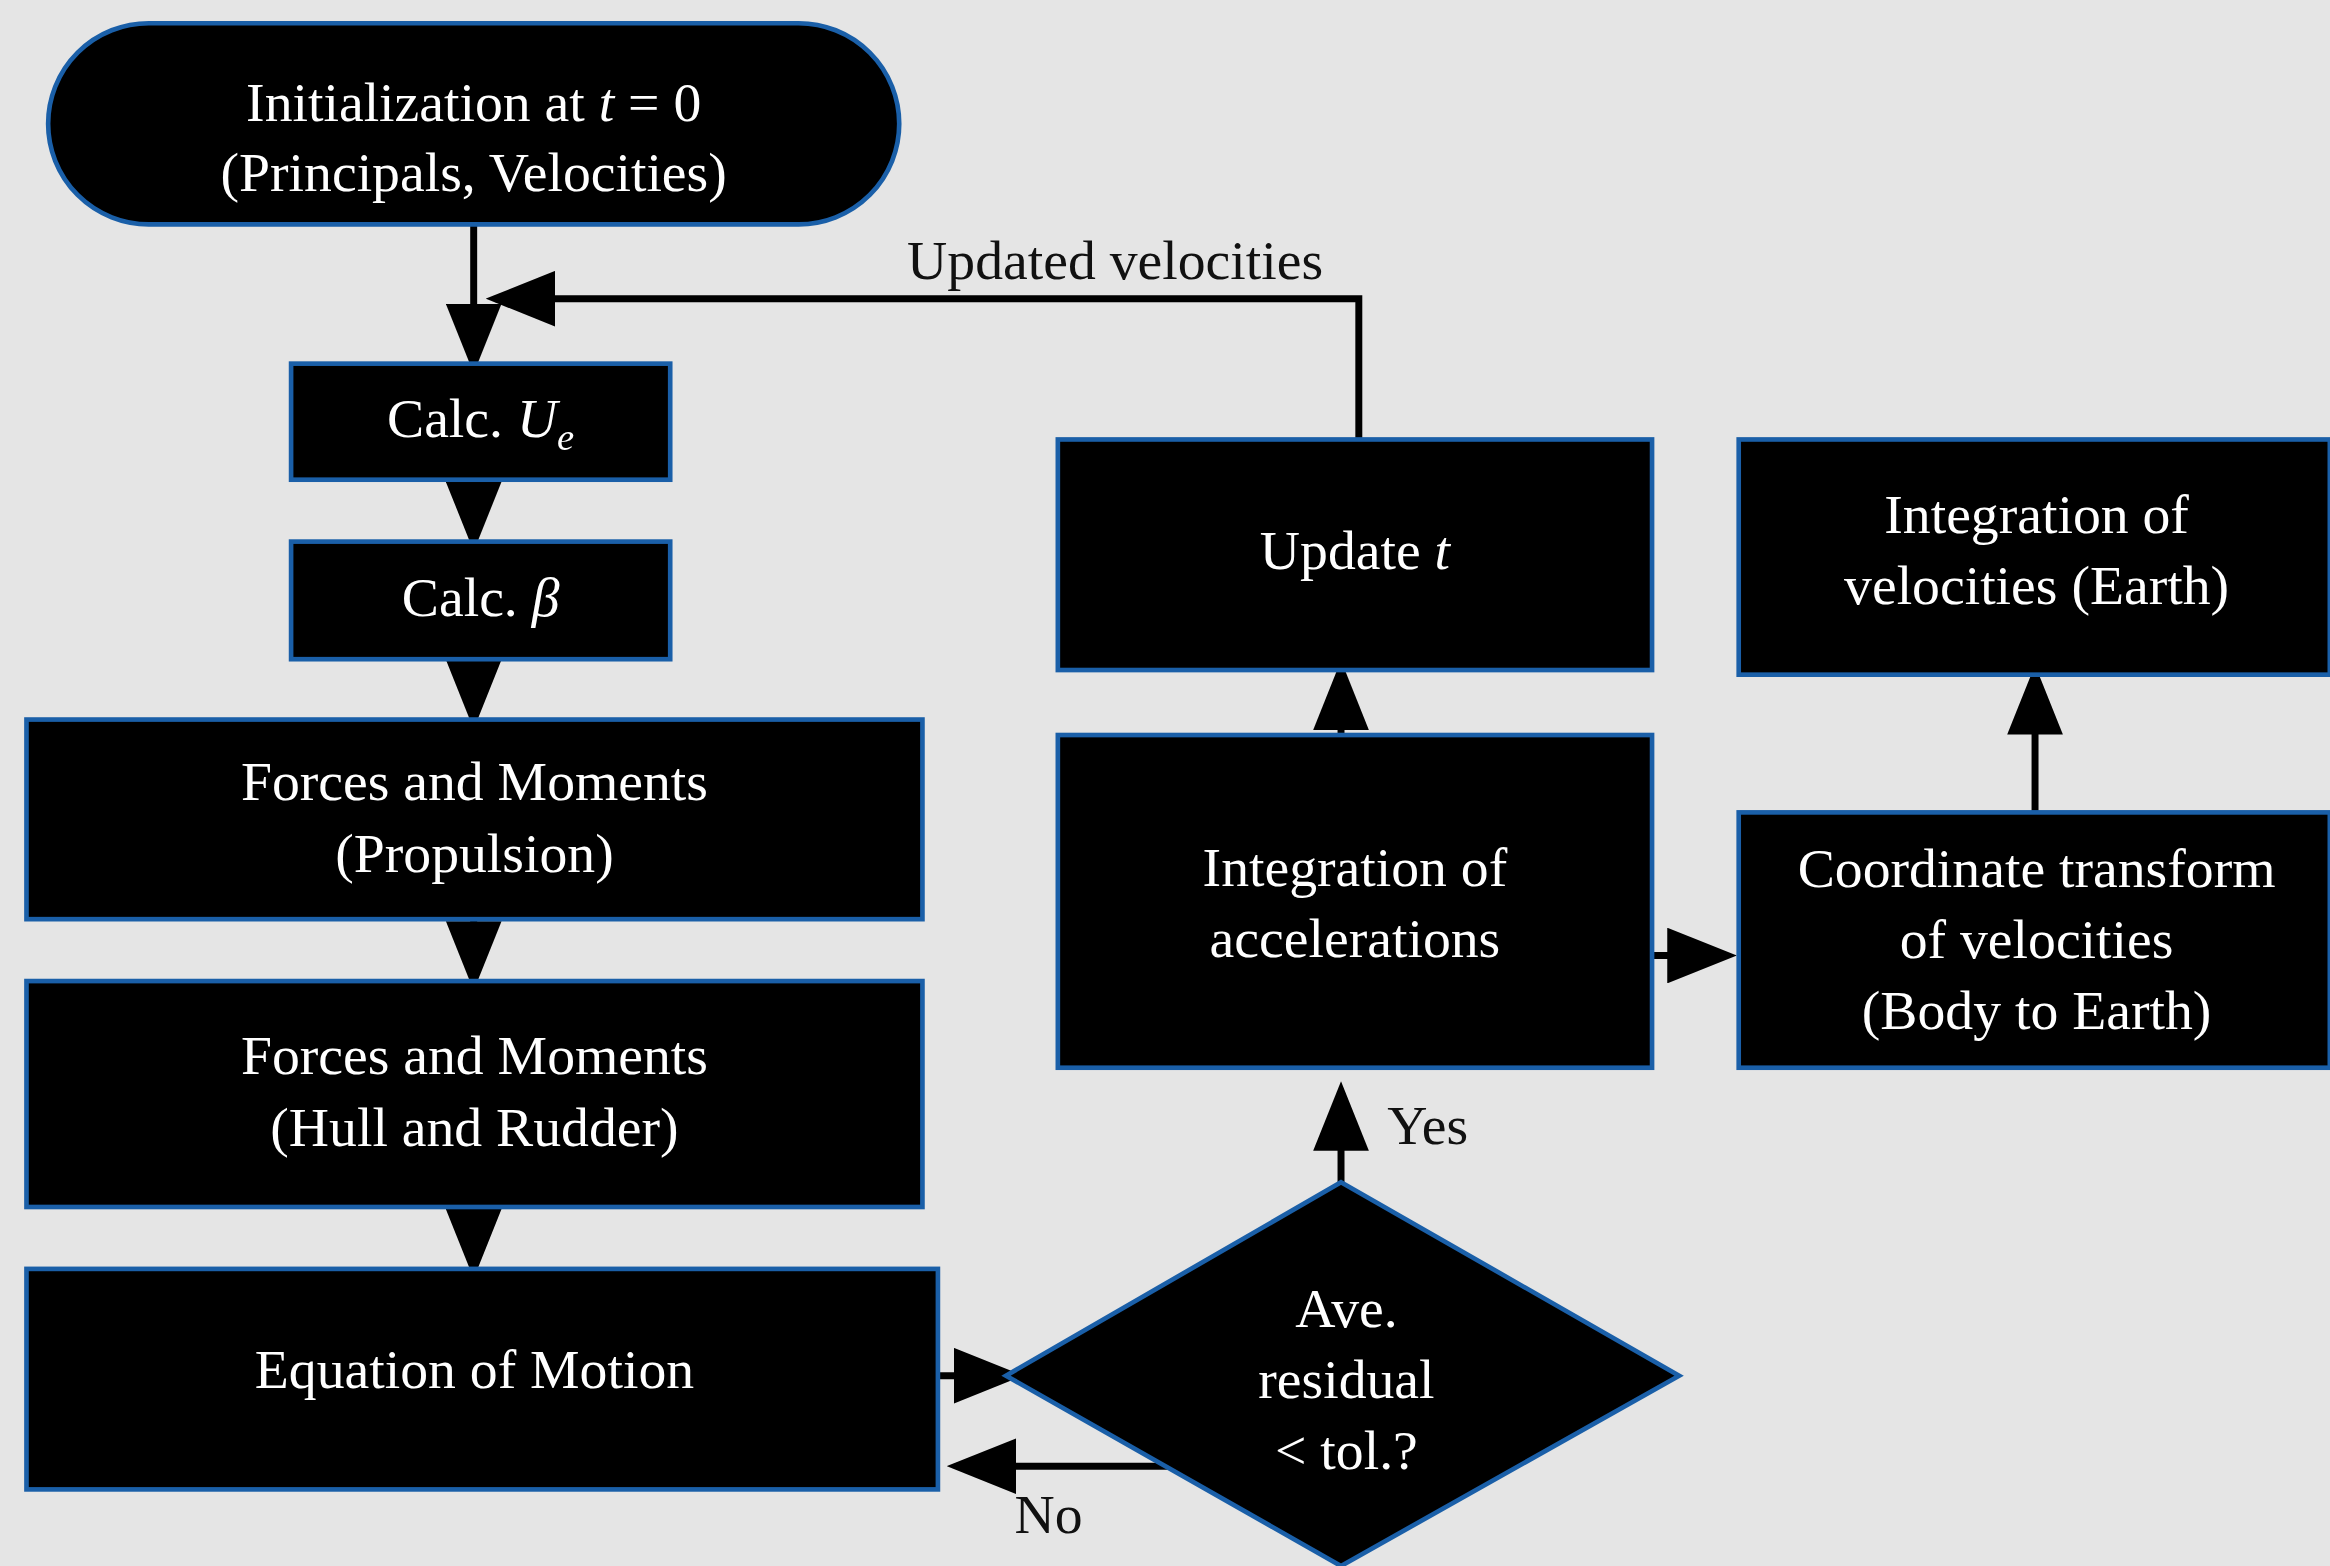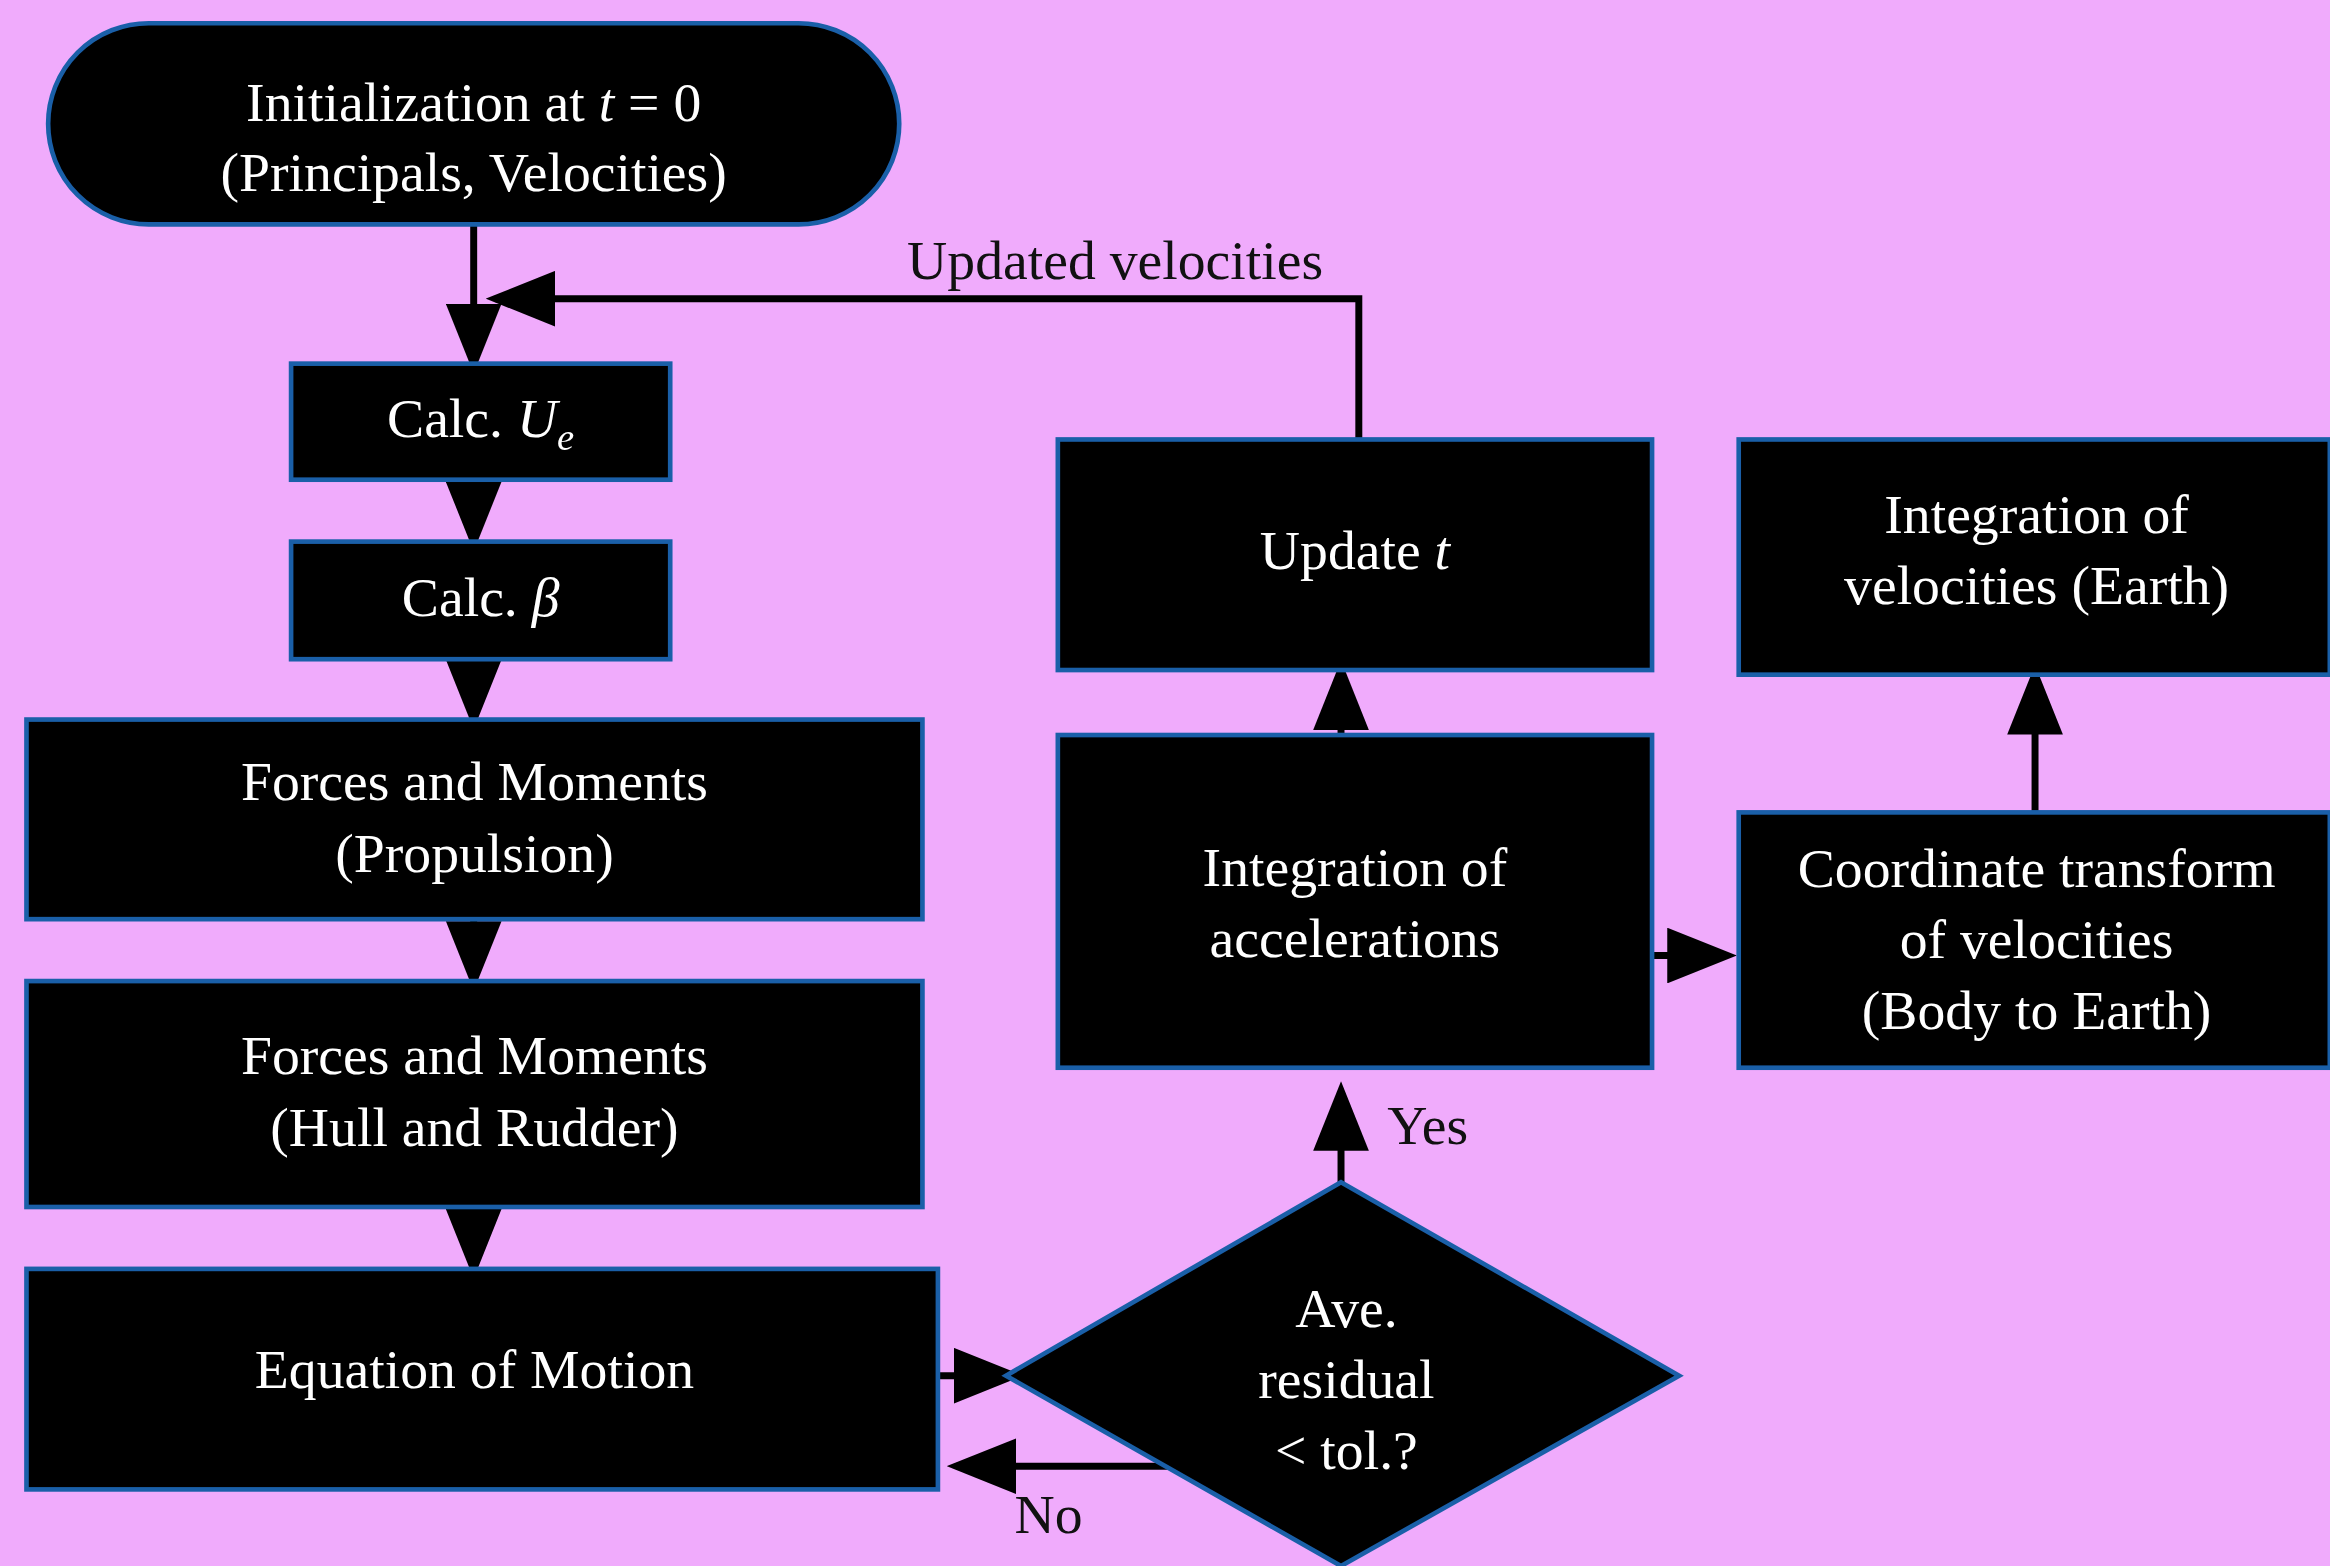--- a/index.html
+++ b/index.html
@@ -7,21 +7,21 @@
     padding: 0;
     background: #ffffff;
   }
   body {
     font-family: "Liberation Serif", "DejaVu Serif", serif;
   }
   #flowchart-root {
     position: relative;
     width: 2330px;
     height: 1566px;
-    background: #f0abfc;
+    background: #e5e5e5;
     overflow: hidden;
   }
   svg.chart-svg {
     position: absolute;
     top: 0;
     left: 0;
     width: 2330px;
     height: 1566px;
     display: block;
   }

